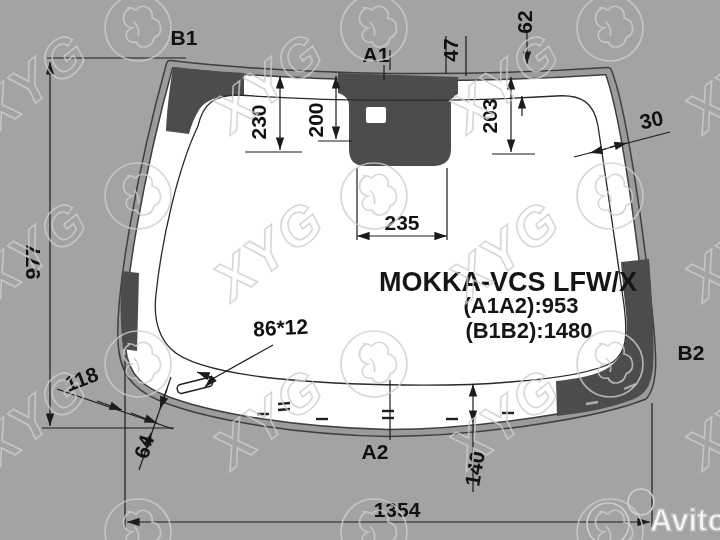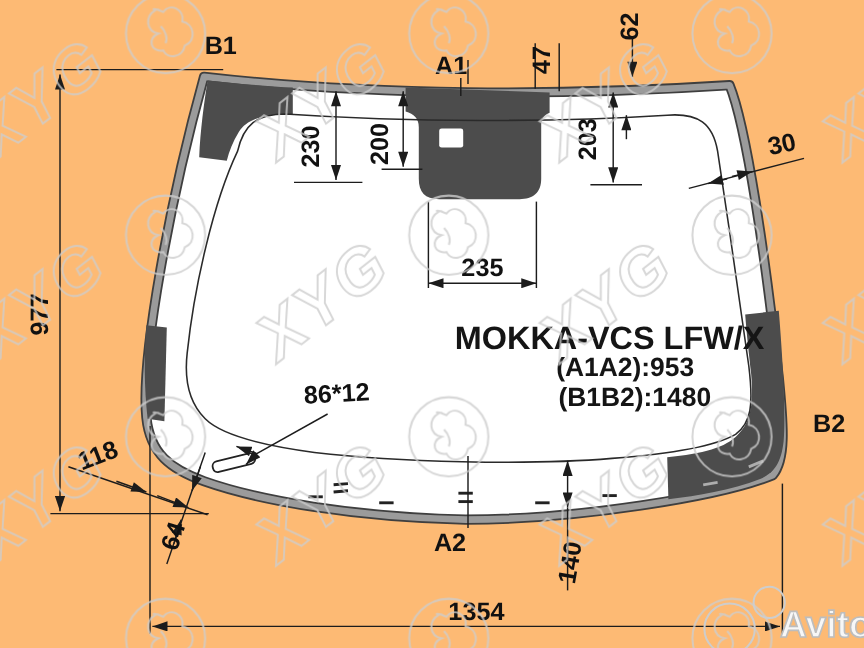--- a/index.html
+++ b/index.html
@@ -1,16 +1,16 @@
 <!DOCTYPE html>
 <html><head>
 <meta charset="utf-8">
 <style>
   html,body{margin:0;padding:0;background:#fff;}
-  .stage{position:relative;width:720px;height:540px;overflow:hidden;background:#fdba74;
+  .stage{position:relative;width:720px;height:540px;overflow:hidden;background:#a3a3a3;
          font-family:"Liberation Sans", sans-serif;}
   svg{display:block}
   .dim line, .dim path{stroke:#1c1c1c;stroke-width:1.2;fill:none;}
   .dimtext{font-size:21px;font-weight:700;fill:#111;}
   .corner{font-size:21px;font-weight:700;fill:#111;}
   .title{font-size:27px;font-weight:700;fill:#151515;}
   .subtitle{font-size:22px;font-weight:700;fill:#151515;}
   .tick{stroke:#222;stroke-width:2.4;}
   .tick-light{stroke:#adadad;stroke-width:2.4;}
   .wm-stroke{fill:none;stroke:#cdcdcd;stroke-width:1.7;}

